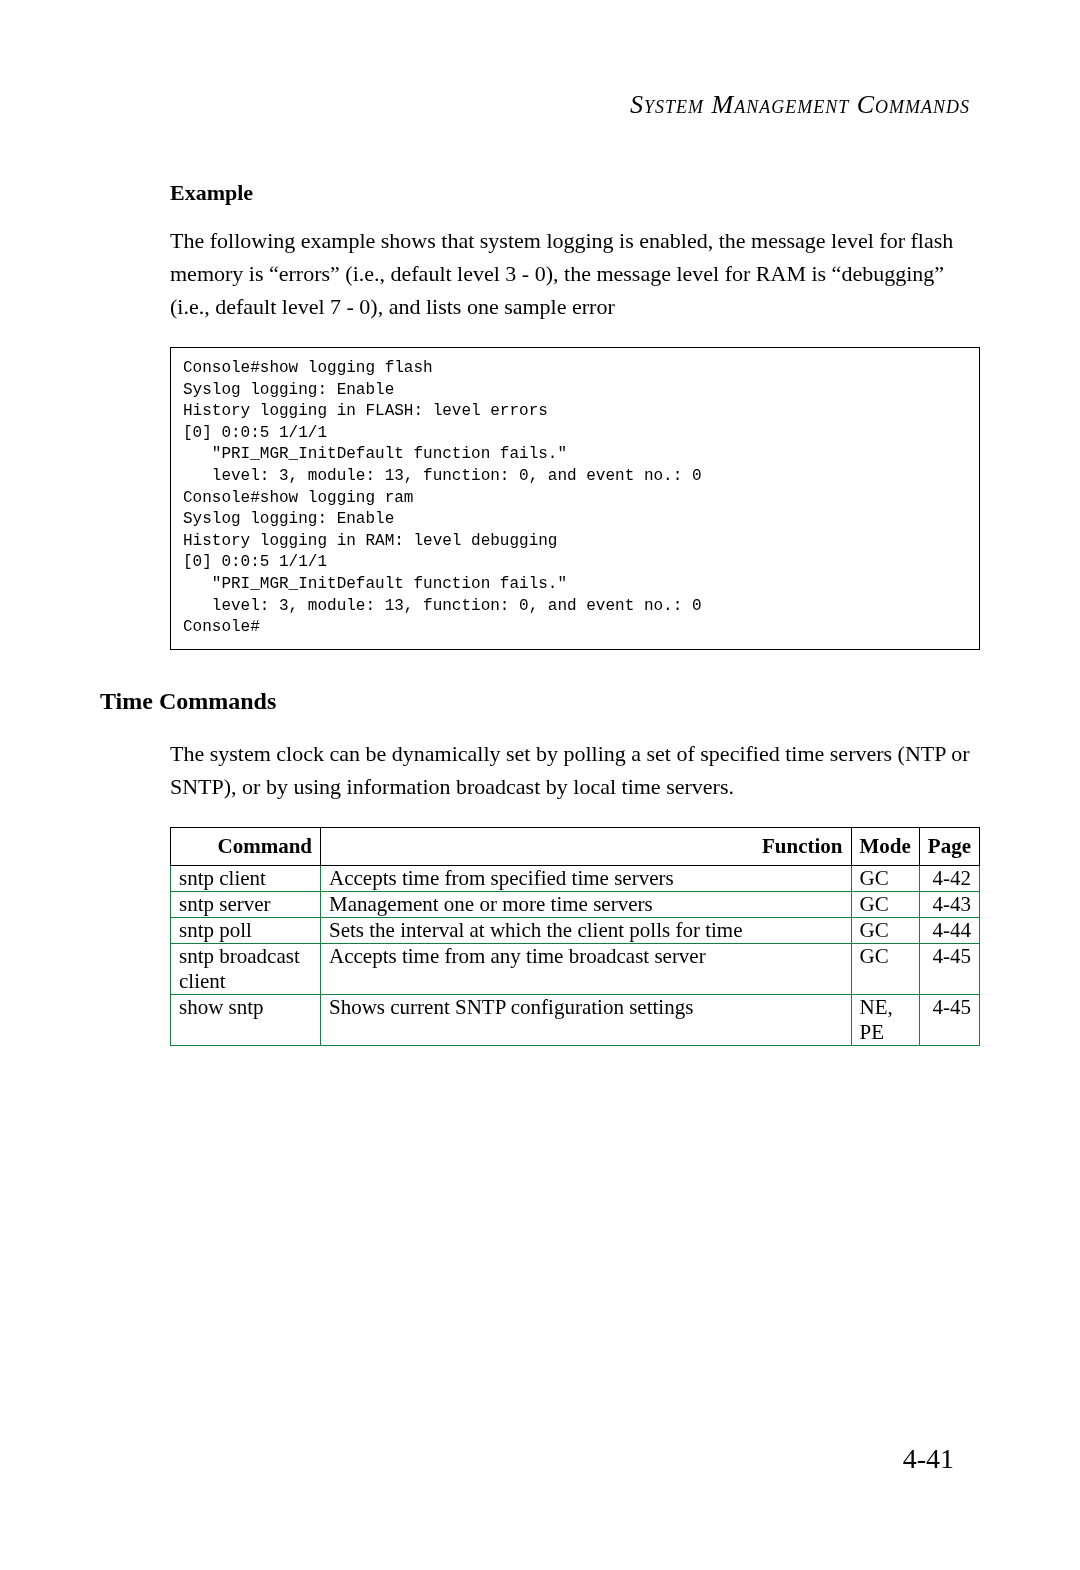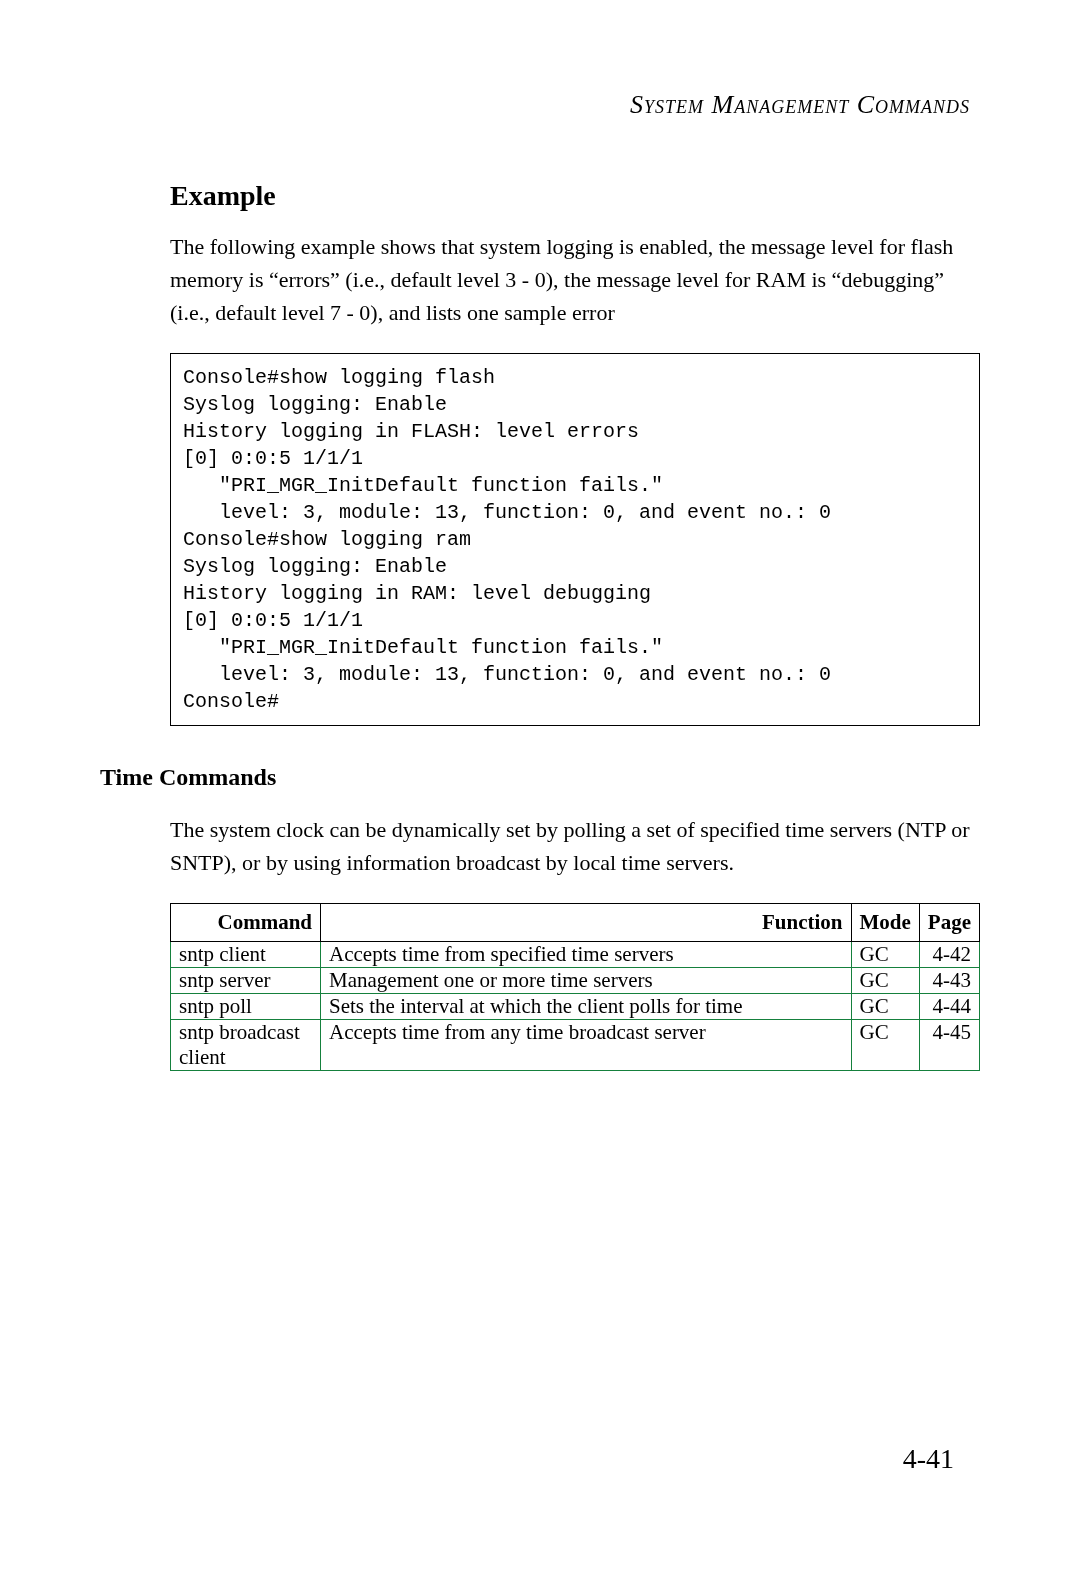--- a/index.html
+++ b/index.html
@@ -25,33 +25,33 @@
       font-size: 26px;
       letter-spacing: 1px;
       margin-bottom: 60px;
       padding-right: 10px;
     }
     .content-block {
       padding-left: 70px;
     }
     .example-heading {
       font-weight: bold;
-      font-size: 28px;
+      font-size: 22px;
       margin-bottom: 18px;
     }
     .body-text {
       font-size: 22px;
       line-height: 1.5;
       margin-bottom: 24px;
     }
     .code-block {
       border: 1px solid #000;
       padding: 10px 12px;
       font-family: 'Courier New', Courier, monospace;
-      font-size: 20px;
+      font-size: 16px;
       line-height: 1.35;
       white-space: pre;
       margin-bottom: 38px;
     }
     .section-heading {
       font-weight: bold;
       font-size: 24px;
       margin-bottom: 22px;
       margin-left: 0;
     }
@@ -146,18 +146,24 @@
           <td>Sets the interval at which the client polls for time</td>
           <td>GC</td>
           <td class="page-col">4-44</td>
         </tr>
         <tr>
           <td>sntp broadcast client</td>
           <td>Accepts time from any time broadcast server</td>
           <td>GC</td>
           <td class="page-col">4-45</td>
         </tr>
+        <tr>
+          <td>show sntp</td>
+          <td>Shows current SNTP configuration settings</td>
+          <td>NE, PE</td>
+          <td class="page-col">4-45</td>
+        </tr>
       </tbody>
     </table>
   </div>
 </div>
 
 <div class="page-number">4-41</div>
 
 </body></html>

